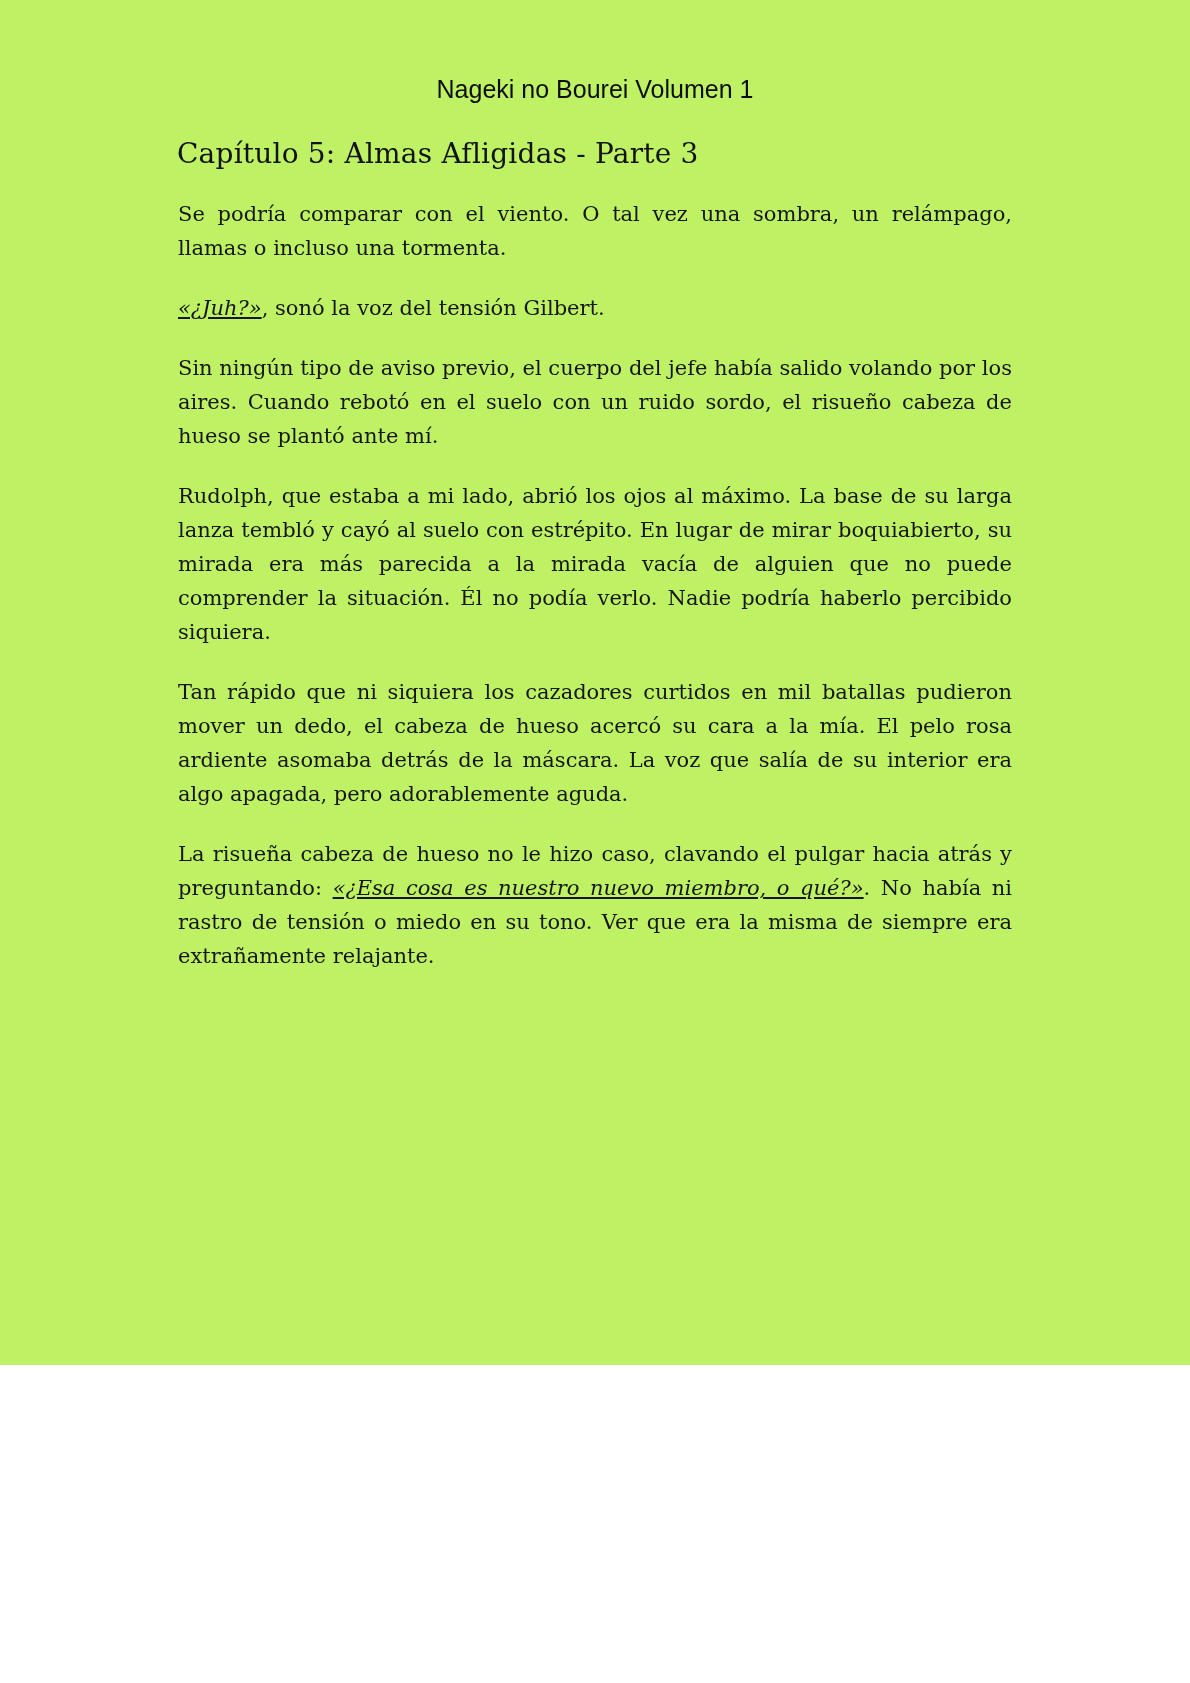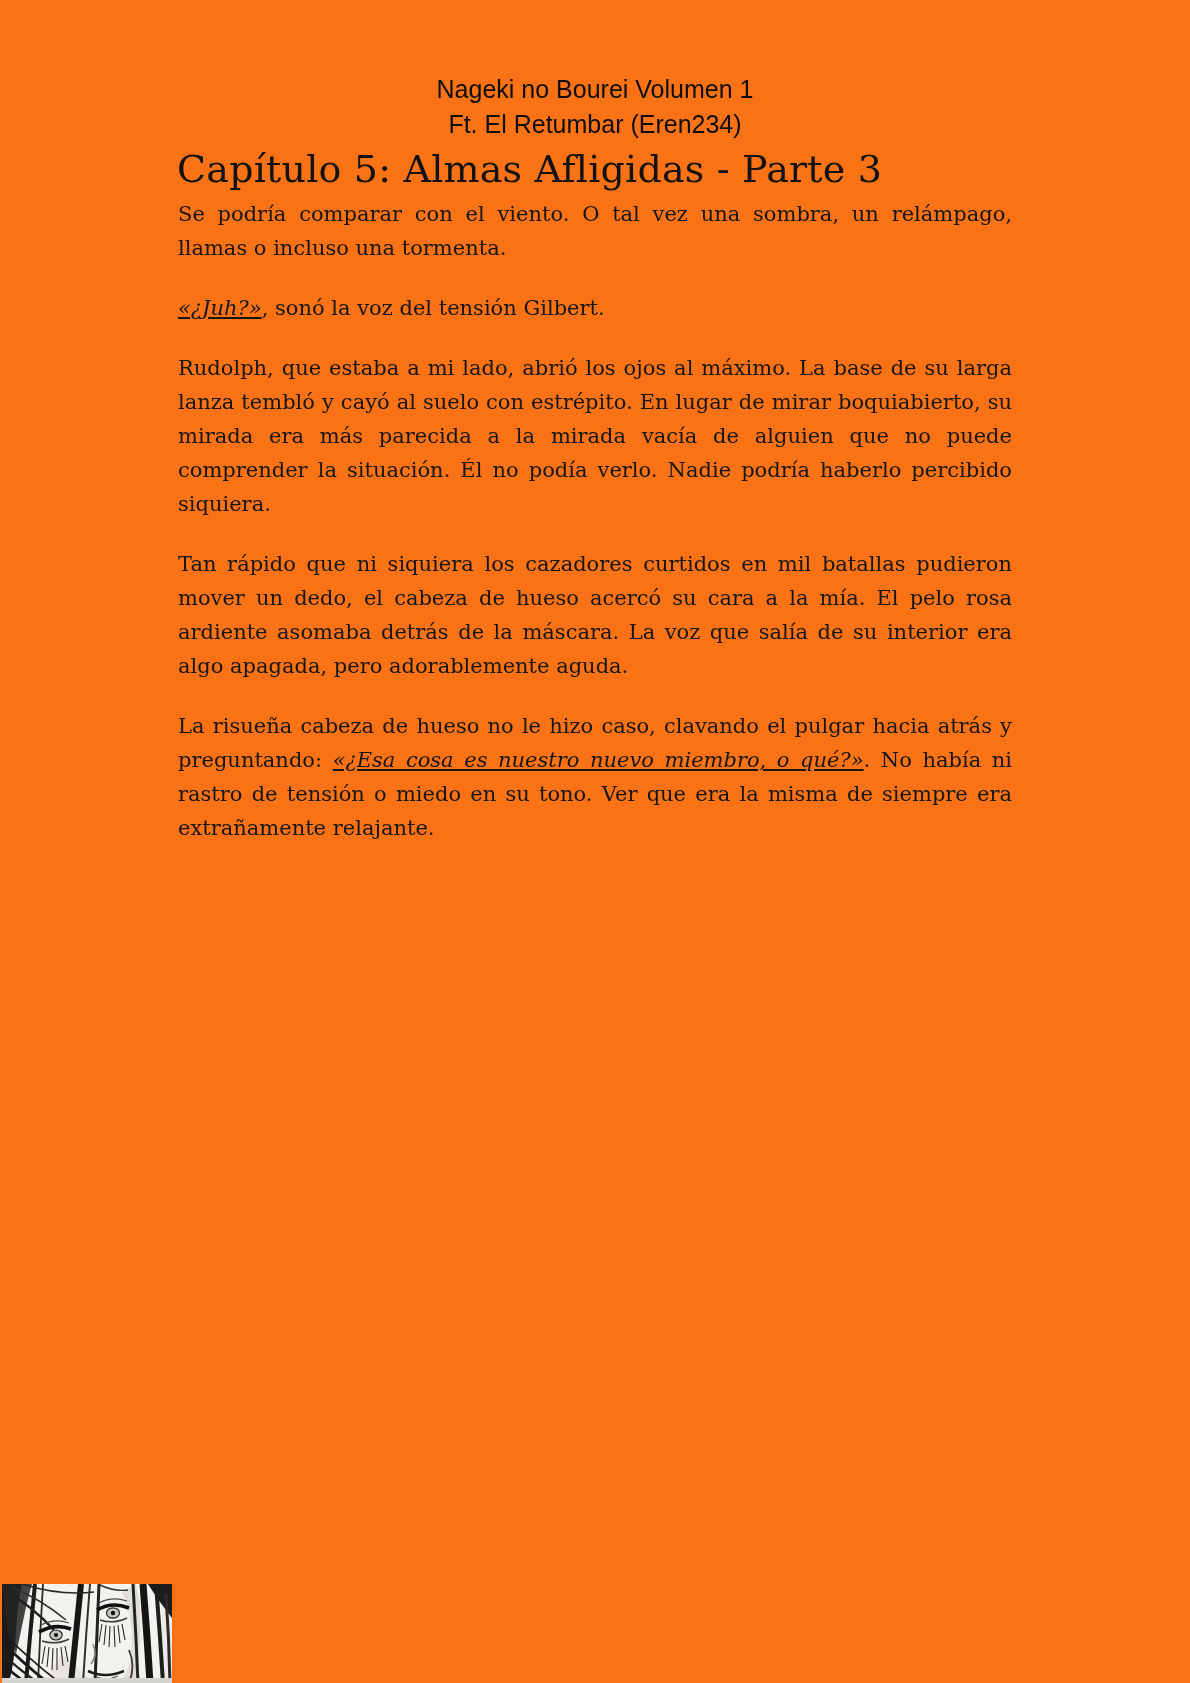--- a/index.html
+++ b/index.html
@@ -3,44 +3,44 @@
 <meta charset="utf-8">
 <style>
   html, body {
     margin: 0;
     padding: 0;
     background: #ffffff;
   }
   .page {
     position: relative;
     width: 1190px;
-    height: 1683px;
-    background: #f97316;
+    height: 1365px;
+    background: #bef264;
     color: #141414;
     font-family: "DejaVu Serif", serif;
     overflow: hidden;
   }
   .doc-header {
     position: absolute;
     top: 72px;
     left: 0;
     width: 100%;
     text-align: center;
     font-family: "Liberation Sans", sans-serif;
     font-size: 25px;
     line-height: 35px;
     color: #0e0e0e;
   }
   .chapter-title {
     position: absolute;
-    top: 152px;
+    top: 137px;
     left: 177px;
     width: 836px;
     margin: 0;
-    font-size: 38px;
+    font-size: 28px;
     font-weight: 400;
     line-height: 34px;
     color: #121212;
     letter-spacing: 0.2px;
   }
   .body-text {
     position: absolute;
     top: 197px;
     left: 178px;
     width: 834px;
@@ -66,28 +66,28 @@
     display: block;
   }
 </style>
 </head>
 <body>
 
 <div class="page">
 
   <div class="doc-header">
     <div>Nageki no Bourei Volumen 1</div>
-    <div>Ft. El Retumbar (Eren234)</div>
   </div>
 
   <h1 class="chapter-title">Capítulo 5: Almas Afligidas - Parte 3</h1>
 
   <div class="body-text">
       <p class="para"><span>Se podría comparar con el viento. O tal vez una sombra, un relámpago, llamas o incluso una tormenta.</span></p>
       <p class="para"><span class="it">«¿Juh?»</span><span>, sonó la voz del tensión Gilbert.</span></p>
+      <p class="para"><span>Sin ningún tipo de aviso previo, el cuerpo del jefe había salido volando por los aires. Cuando rebotó en el suelo con un ruido sordo, el risueño cabeza de hueso se plantó ante mí.</span></p>
       <p class="para"><span>Rudolph, que estaba a mi lado, abrió los ojos al máximo. La base de su larga lanza tembló y cayó al suelo con estrépito. En lugar de mirar boquiabierto, su mirada era más parecida a la mirada vacía de alguien que no puede comprender la situación. Él no podía verlo. Nadie podría haberlo percibido siquiera.</span></p>
       <p class="para"><span>Tan rápido que ni siquiera los cazadores curtidos en mil batallas pudieron mover un dedo, el cabeza de hueso acercó su cara a la mía. El pelo rosa ardiente asomaba detrás de la máscara. La voz que salía de su interior era algo apagada, pero adorablemente aguda.</span></p>
       <p class="para"><span>La risueña cabeza de hueso no le hizo caso, clavando el pulgar hacia atrás y preguntando: </span><span class="it">«¿Esa cosa es nuestro nuevo miembro, o qué?»</span><span>. No había ni rastro de tensión o miedo en su tono. Ver que era la misma de siempre era extrañamente relajante.</span></p>
     </div>
 
   <svg class="corner-art" viewBox="0 0 170 99" preserveAspectRatio="none" xmlns="http://www.w3.org/2000/svg">
 
     <rect x="0" y="0" width="170" height="99" fill="#eceae7"></rect>
     <path d="M20,0 H160 V99 H10 Z" fill="#f4f2ee"></path>
 

